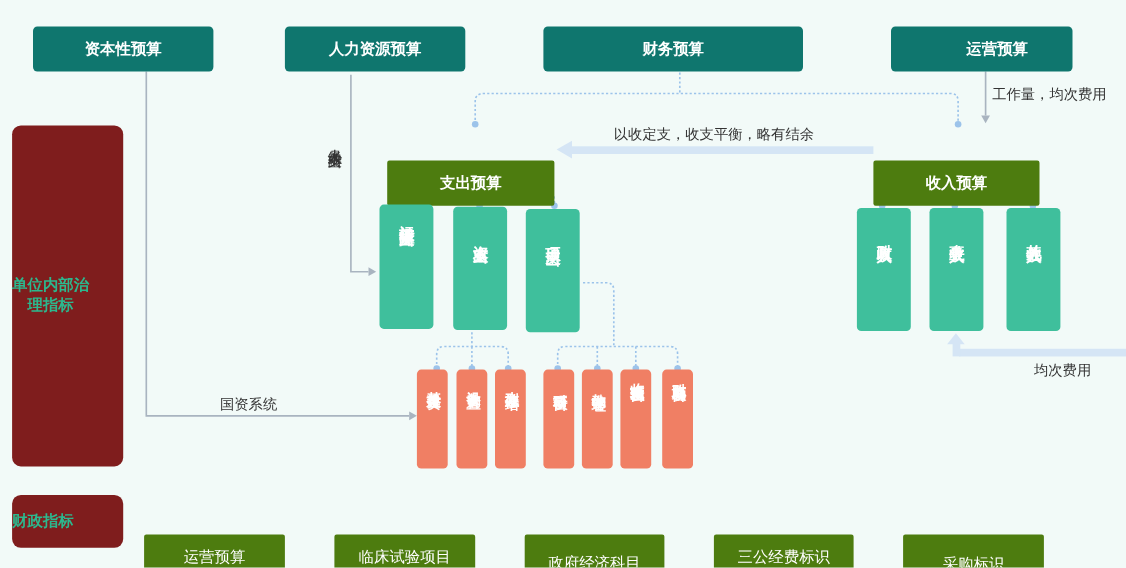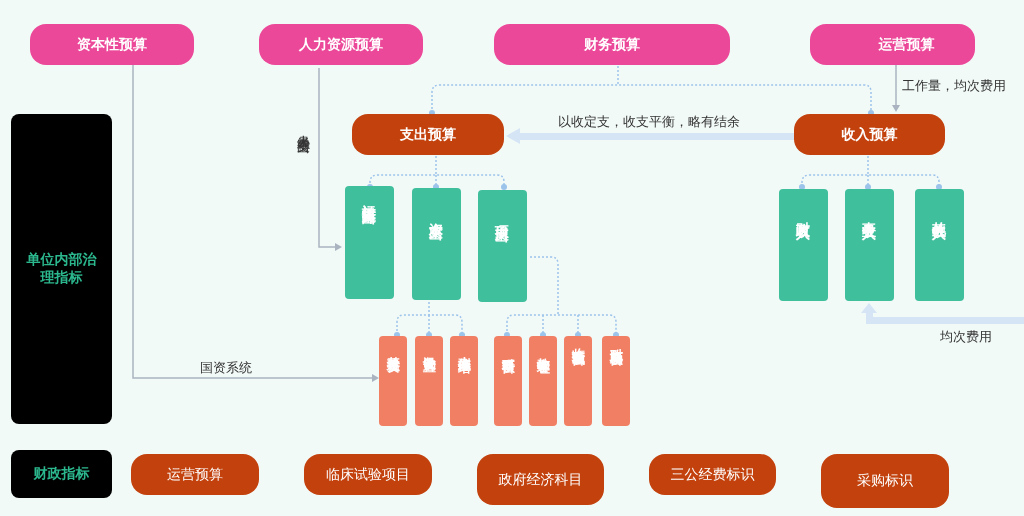--- a/index.html
+++ b/index.html
@@ -1,24 +1,24 @@
 <!DOCTYPE html>
 <html><head>
 <meta charset="utf-8">
 <style>
   html, body { margin:0; padding:0; }
   body { width:1024px; height:516px; background:#f2faf8; position:relative; overflow:hidden;
          font-family:"DejaVu Sans","Liberation Sans",sans-serif; }
   .abs { position:absolute; box-sizing:border-box; }
-  .blue { background:#ec4899; color:#fff; border-radius:16px; display:flex; align-items:center; justify-content:center; font-size:14px; font-weight:bold; }
-  .green { background:#c2410c; color:#fff; border-radius:16px; display:flex; align-items:center; justify-content:center; font-size:14px; font-weight:bold; }
+  .blue { background:#0f766e; color:#fff; border-radius:4px; display:flex; align-items:center; justify-content:center; font-size:14px; font-weight:bold; }
+  .green { background:#4d7c0f; color:#fff; border-radius:2px; display:flex; align-items:center; justify-content:center; font-size:14px; font-weight:bold;margin-top:32px; }
   .vgreen { background:#3fbf9c; color:#fff; border-radius:4px; display:flex; justify-content:center; font-size:14px; font-weight:bold; }
   .orange { background:#f07f64; color:#fff; border-radius:4px; display:flex; justify-content:center; font-size:13px; font-weight:bold; }
   .vtext { writing-mode:vertical-rl; text-orientation:upright; letter-spacing:1px; }
-  .panel { background:#000000; border-radius:8px; display:flex; align-items:center; justify-content:center; color:#2cb88e; font-weight:bold; font-size:14px; text-align:center; }
+  .panel { background:#7f1d1d; border-radius:8px; display:flex; align-items:center; color:#2cb88e; font-weight:bold; font-size:14px; text-align:center; }
   .lbl { color:#333; font-size:13px; white-space:nowrap; }
   svg.lines { position:absolute; left:0; top:0; }
 </style>
 </head>
 <body>
 
 <svg class="lines" width="1024" height="516">
 
   <polyline points="133,65 133,378 372,378" fill="none" stroke="#a9b4c0" stroke-width="1.5"></polyline>
   <polygon points="372,374 379,378 372,382" fill="#a9b4c0"></polygon>

